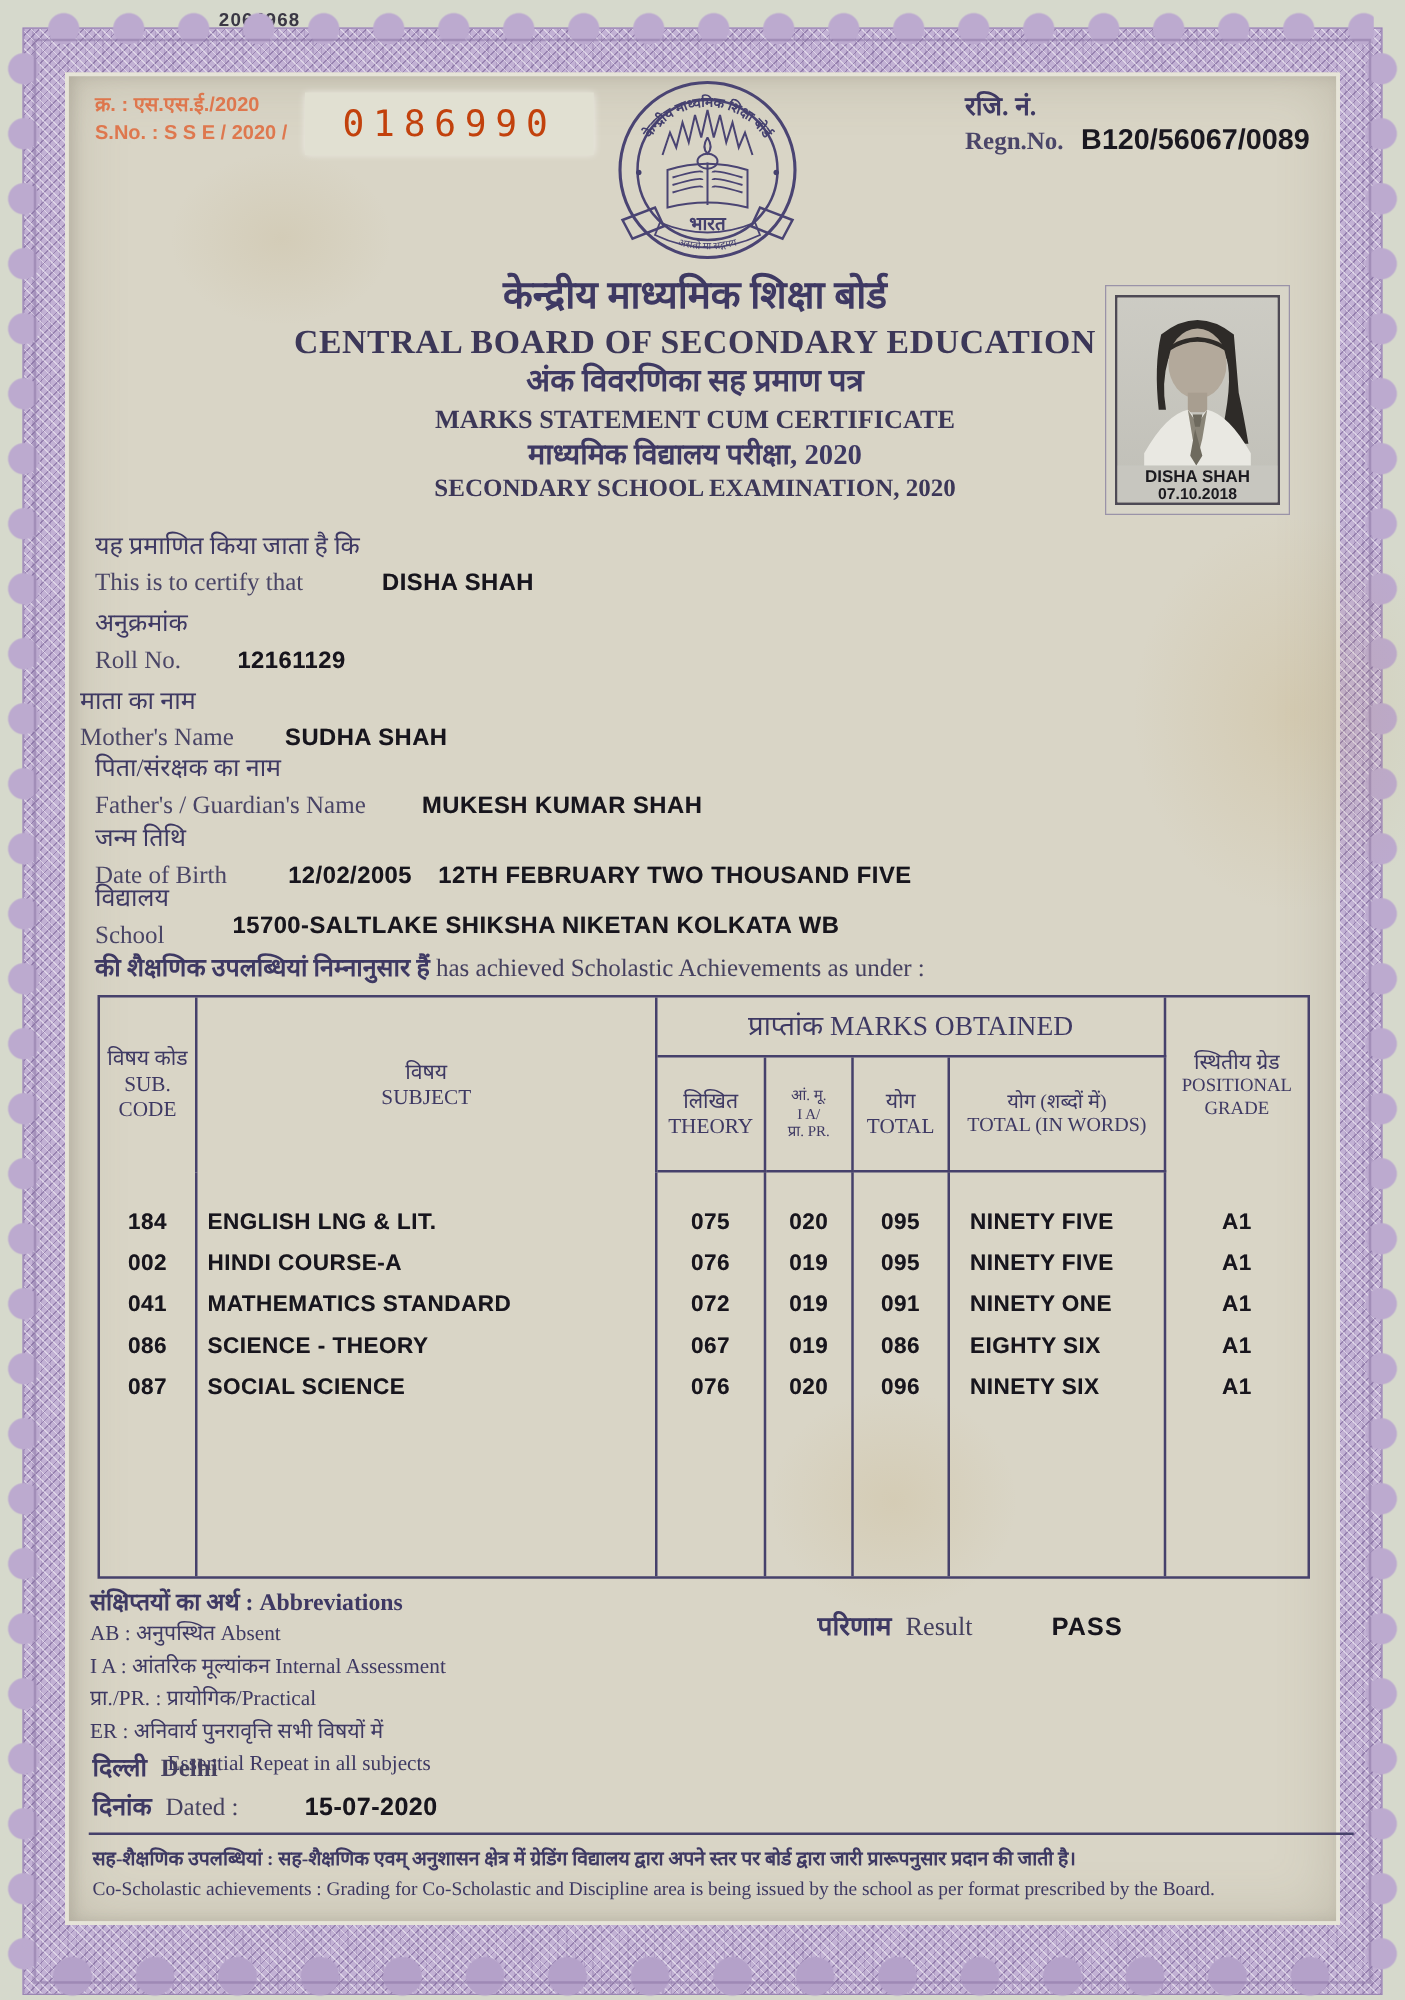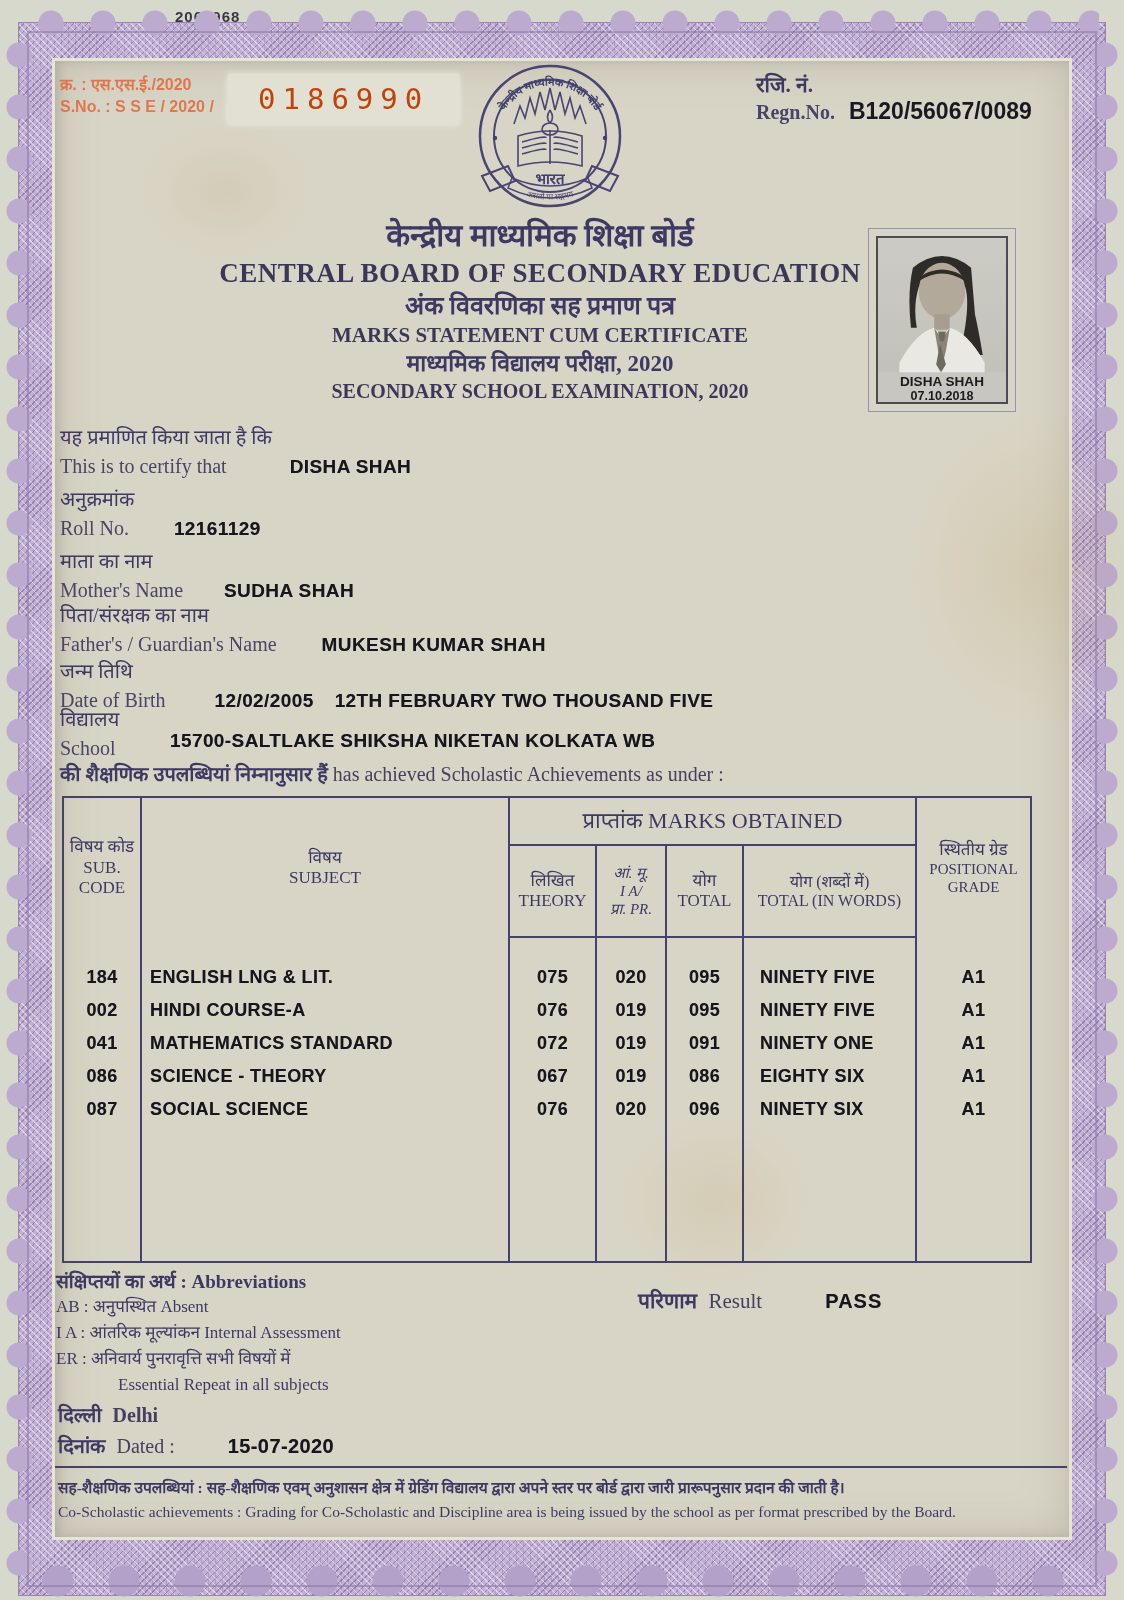--- a/index.html
+++ b/index.html
@@ -33,21 +33,21 @@
 
   
   .paper {
     position:absolute; top:58px; left:52px; right:52px; bottom:60px;
     background:#d9d5c6;
     border:3px solid #e6e4d8;
     box-shadow: inset 0 0 45px rgba(120,110,90,.25), inset 4px 0 10px rgba(90,85,75,.18);
   }
   .stain { position:absolute; border-radius:50%; pointer-events:none; }
 
-  .content { position:absolute; inset:0; font-size:19px; color:#3e3963; }
+  .content { position:absolute; inset:0; font-size:19px; color:#3e3963;margin-left:16px; }
   .abs { position:absolute; }
 
   .hi { color:#3e3963; }
   .en { color:#45405f; }
   .val { font-family:"Liberation Sans", sans-serif; font-weight:bold; color:#17151d; letter-spacing:.4px; text-shadow:0 0 .5px rgba(0,0,0,.4); }
 
   .top-number { font-family:"Liberation Sans", sans-serif; font-weight:bold; font-size:15px; color:#3a3744; letter-spacing:1px; }
   .serial { font-family:"Liberation Sans", sans-serif; font-weight:bold; font-size:16px; color:#e0683a; line-height:22px; opacity:.85; filter:blur(.4px); }
   .stamp-box { background:#e1e0d2; padding:8px 30px; box-shadow:0 0 6px rgba(255,255,255,.6); }
   .stamp-num { font-family:"DejaVu Sans Mono", monospace; font-size:29px; color:#c2410c; letter-spacing:7px; }
@@ -208,21 +208,21 @@
       <div class="le"><span>This is to certify that</span>
         <span class="val fval" style="margin-left:58px;">DISHA SHAH</span></div>
     </div>
 
     <div class="abs field" style="left:60px; top:486px;">
       <div class="lh hi">अनुक्रमांक</div>
       <div class="le"><span>Roll No.</span>
         <span class="val fval" style="margin-left:40px;">12161129</span></div>
     </div>
 
-    <div class="abs field" style="left:60px; top:548px;">
+    <div class="abs field" style="left:48px; top:548px;">
       <div class="lh hi">माता का नाम</div>
       <div class="le"><span>Mother's Name</span>
         <span class="val fval" style="margin-left:36px;">SUDHA SHAH</span></div>
     </div>
 
     <div class="abs field" style="left:60px; top:602px;">
       <div class="lh hi">पिता/संरक्षक का नाम</div>
       <div class="le"><span>Father's / Guardian's Name</span>
         <span class="val fval" style="margin-left:40px;">MUKESH KUMAR SHAH</span></div>
     </div>
@@ -260,21 +260,21 @@
       </div>
       <div class="t-cell span2">
         <div>स्थितीय ग्रेड</div>
         <div style="font-size:15px;">POSITIONAL</div>
         <div style="font-size:15px;">GRADE</div>
       </div>
       <div class="t-cell br bb" style="grid-column:3; grid-row:2;">
         <div>लिखित</div>
         <div>THEORY</div>
       </div>
-      <div class="t-cell br bb" style="grid-column:4; grid-row:2; font-size:15px;font-style:italic;">
+      <div class="t-cell br bb" style="grid-column:4; grid-row:2; font-size:12px;">
         <div>आं. मू.</div>
         <div>I A/</div>
         <div>प्रा. PR.</div>
       </div>
       <div class="t-cell br bb" style="grid-column:5; grid-row:2;">
         <div>योग</div>
         <div>TOTAL</div>
       </div>
       <div class="t-cell br bb" style="grid-column:6; grid-row:2; font-size:16px;">
         <div>योग (शब्दों में)</div>
@@ -329,20 +329,21 @@
         <div>A1</div>
         <div>A1</div>
         <div>A1</div>
       </div>
     </div>
 
     <div class="abs" style="left:56px; top:1268px;">
       <div class="abbr-title hi">संक्षिप्तयों का अर्थ : Abbreviations</div>
       <div class="abbr-line">AB : अनुपस्थित Absent</div>
       <div class="abbr-line">I A : आंतरिक मूल्यांकन Internal Assessment</div>
+      <div class="abbr-line">प्रा./PR. : प्रायोगिक/Practical</div>
       <div class="abbr-line">ER : अनिवार्य पुनरावृत्ति सभी विषयों में</div>
       <div class="abbr-line" style="padding-left:62px;">Essential Repeat in all subjects</div>
     </div>
 
     <div class="abs result-line" style="left:638px; top:1286px;">
       <span class="hi" style="font-weight:bold;">परिणाम</span>
       <span class="en" style="margin-left:6px;">Result</span>
       <span class="val pass" style="margin-left:58px;">PASS</span>
     </div>
 

